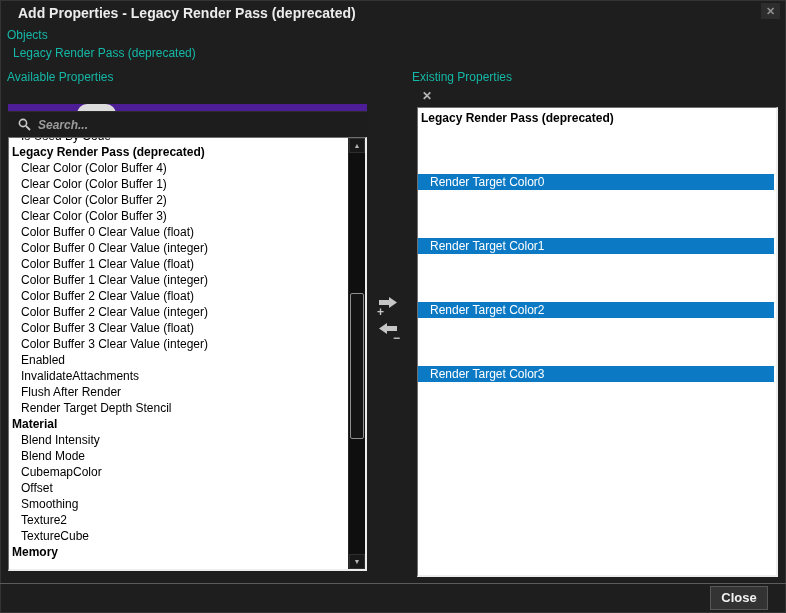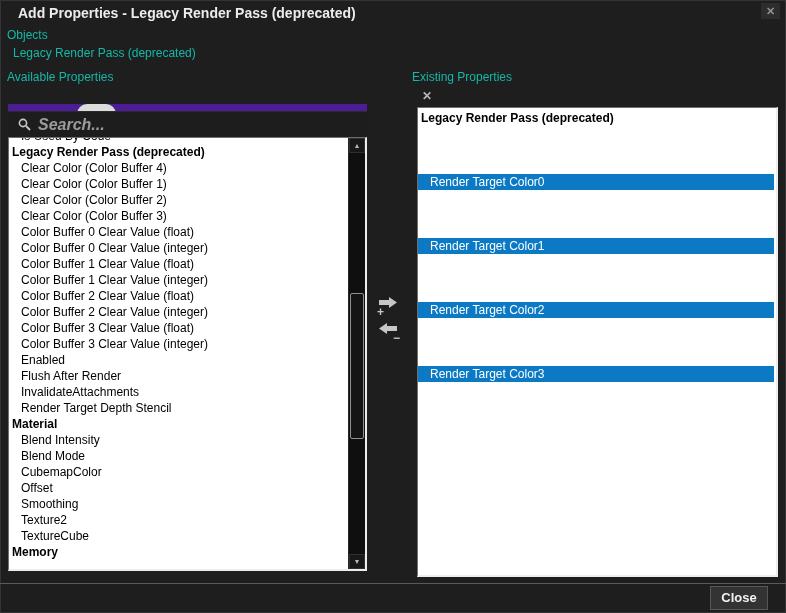--- a/index.html
+++ b/index.html
@@ -19,21 +19,21 @@
 
   
   .tabstrip { position:absolute; left:8px; top:104px; width:359px; height:24px; background:#4c1d95; display:flex; }
   .tab { padding:0 12px; line-height:24px; font-size:12px; font-weight:bold; color:#c9c9c9; }
   .tab.selected { background:#dcdcdc; color:#181818; border-radius:10px; }
 
   
   .searchbar { position:absolute; left:8px; top:111px; width:359px; height:26px; background:#1d1d1d;
     border-top:1px solid #2b2b2b; display:flex; align-items:center; }
   .searchbar svg { margin:0 7px 0 10px; flex:0 0 auto; }
-  .searchbar input { flex:1; background:transparent; border:none; outline:none; color:#84cc16; font-size:16px;
+  .searchbar input { flex:1; background:transparent; border:none; outline:none; color:#84cc16; font-size:12px;
     font-family:"Liberation Sans", sans-serif; }
   .searchbar input::placeholder { font-style:italic; font-weight:bold; color:#9b9b9b; opacity:1; }
 
   
   .listbox { position:absolute; background:#ffffff;
     border-top:1px solid #6f6f6f; border-left:1px solid #6f6f6f;
     border-right:2px solid #ededed; border-bottom:2px solid #ededed; }
   .listbox-left  { left:8px;   top:137px; width:359px; height:434px; }
   .listbox-right { left:417px; top:107px; width:361px; height:470px; }
   .rows { position:absolute; left:0; top:0; right:17px; bottom:0; overflow:hidden; }
@@ -103,22 +103,22 @@
       <div class="row">Clear Color (Color Buffer 3)</div>
       <div class="row">Color Buffer 0 Clear Value (float)</div>
       <div class="row">Color Buffer 0 Clear Value (integer)</div>
       <div class="row">Color Buffer 1 Clear Value (float)</div>
       <div class="row">Color Buffer 1 Clear Value (integer)</div>
       <div class="row">Color Buffer 2 Clear Value (float)</div>
       <div class="row">Color Buffer 2 Clear Value (integer)</div>
       <div class="row">Color Buffer 3 Clear Value (float)</div>
       <div class="row">Color Buffer 3 Clear Value (integer)</div>
       <div class="row">Enabled</div>
+      <div class="row">InvalidateAttachments</div>
       <div class="row">Flush After Render</div>
-      <div class="row">InvalidateAttachments</div>
       <div class="row">Render Target Depth Stencil</div>
       <div class="row header">Material</div>
       <div class="row">Blend Intensity</div>
       <div class="row">Blend Mode</div>
       <div class="row">CubemapColor</div>
       <div class="row">Offset</div>
       <div class="row">Smoothing</div>
       <div class="row">Texture2</div>
       <div class="row">TextureCube</div>
       <div class="row header">Memory</div>

